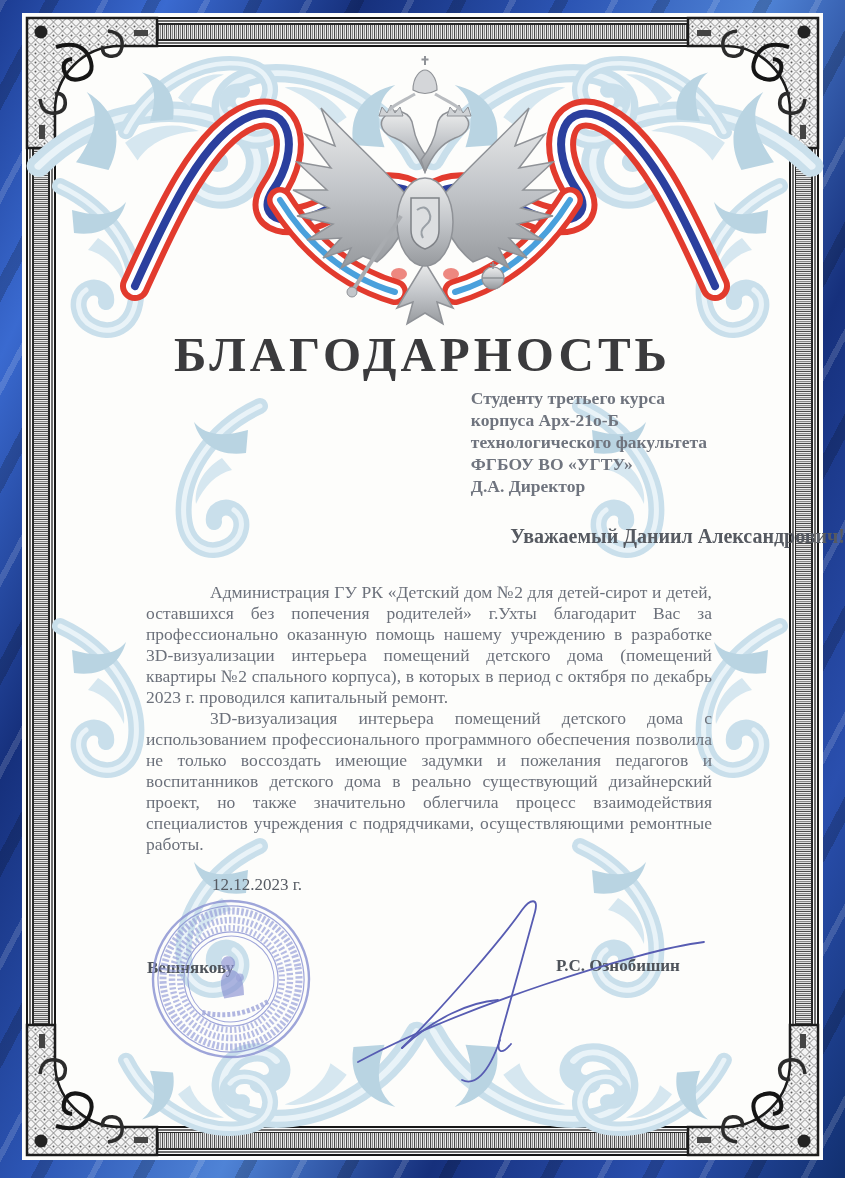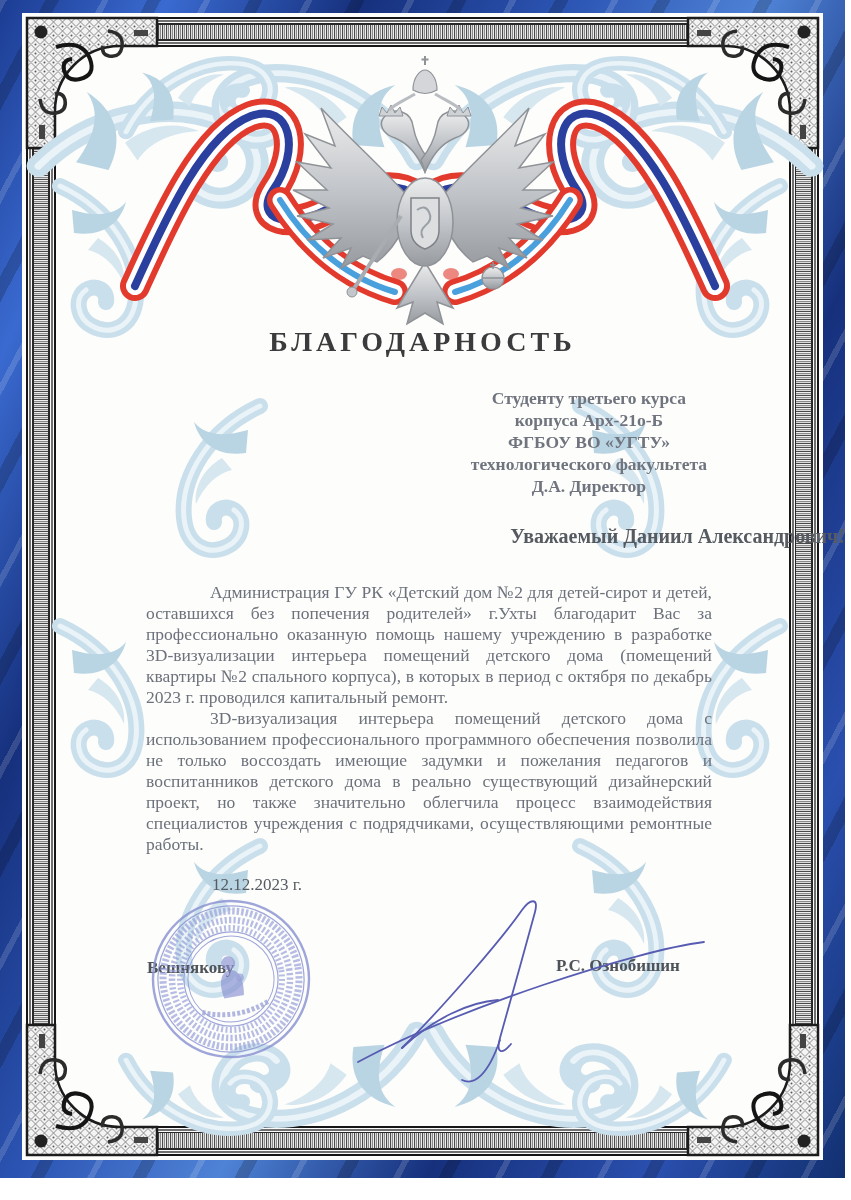--- a/index.html
+++ b/index.html
@@ -38,24 +38,24 @@
   .corner{position:absolute;width:140px;height:140px;}
   .c-tl{left:0;top:0;}
   .c-tr{right:0;top:0;transform:scaleX(-1);}
   .c-bl{left:0;bottom:0;transform:scaleY(-1);}
   .c-br{right:0;bottom:0;transform:scale(-1,-1);}
   .layer{position:absolute;left:0;top:0;width:851px;height:1200px;}
   .flourishes{pointer-events:none;}
   
   .title{
     position:absolute;left:0;right:6px;top:326px;text-align:center;
-    font-size:28px;font-weight:bold;letter-spacing:4px;color:#3b3b3d;margin:0;
+    font-size:49px;font-weight:bold;letter-spacing:4px;color:#3b3b3d;margin:0;
   }
   .recipient{
-    position:absolute;right:144px;top:387px;text-align:center;
+    position:absolute;right:144px;top:387px;text-align:left;
     font-size:17.5px;font-weight:bold;line-height:22px;color:#6f747e;
   }
   .salutation{
     position:absolute;left:0;right:6px;top:525px;text-align:right;
     font-size:20px;font-weight:bold;color:#565a61;
   }
   .bodytext{
     position:absolute;left:146px;top:582px;width:566px;color:#6c717b;
     font-size:17.5px;line-height:21px;text-align:justify;
   }
@@ -187,22 +187,22 @@
       <path d="M316,148 h28 v32 q0,14 -14,19 q-14,-5 -14,-19 Z" fill="#dcdee0" stroke="#7f8287" stroke-width="1.5"></path>
       <path d="M322,160 q8,-6 12,2 q4,8 -4,14 q-6,5 -2,12" fill="none" stroke="#9aa0a6" stroke-width="2"></path>
     </g>
   </svg>
 
   <h1 class="title">БЛАГОДАРНОСТЬ</h1>
 
   <div class="recipient">
     <div>Студенту третьего курса</div>
     <div>корпуса Арх-21о-Б</div>
+    <div>технологического факультета</div>
     <div>ФГБОУ ВО «УГТУ»</div>
-    <div>технологического факультета</div>
     <div>Д.А. Директор</div>
   </div>
 
   <div class="salutation">Уважаемый Даниил Александрович!</div>
 
   <div class="bodytext">
     <p>Администрация ГУ РК «Детский дом №2 для детей-сирот и детей, оставшихся без попечения родителей» г.Ухты благодарит Вас за профессионально оказанную помощь нашему учреждению в разработке 3D-визуализации интерьера помещений детского дома (помещений квартиры №2 спального корпуса), в которых в период с октября по декабрь 2023 г. проводился капитальный ремонт.</p>
     <p>3D-визуализация интерьера помещений детского дома с использованием профессионального программного обеспечения позволила не только воссоздать имеющие задумки и пожелания педагогов и воспитанников детского дома в реально существующий дизайнерский проект, но также значительно облегчила процесс взаимодействия специалистов учреждения с подрядчиками, осуществляющими ремонтные работы.</p>
   </div>
 

